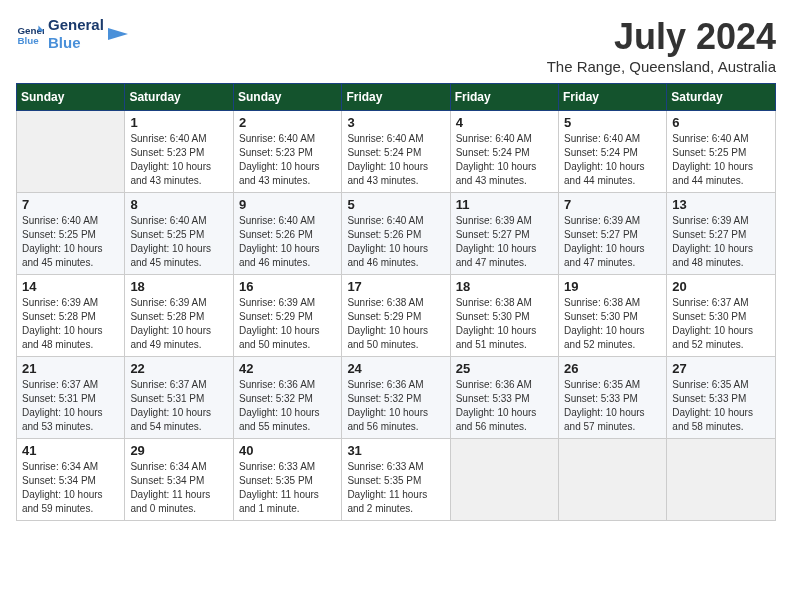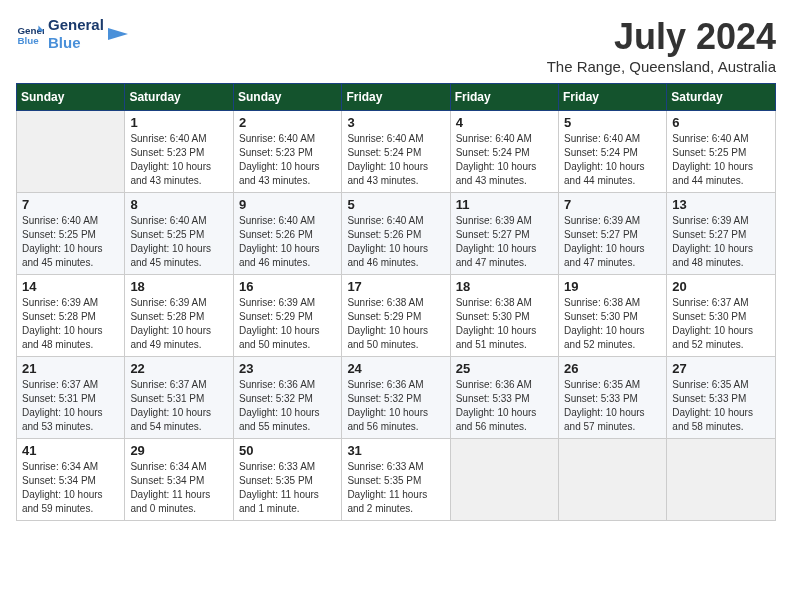--- a/index.html
+++ b/index.html
@@ -257,21 +257,21 @@
 Sunset: 5:31 PM
 Daylight: 10 hours and 53 minutes.</div>
         </td>
         <td>
           <span class="day-number">22</span>
           <div class="day-info" style="white-space: pre-line;">Sunrise: 6:37 AM
 Sunset: 5:31 PM
 Daylight: 10 hours and 54 minutes.</div>
         </td>
         <td>
-          <span class="day-number">23</span>
+          <span class="day-number">42</span>
           <div class="day-info" style="white-space: pre-line;">Sunrise: 6:36 AM
 Sunset: 5:32 PM
 Daylight: 10 hours and 55 minutes.</div>
         </td>
         <td>
           <span class="day-number">24</span>
           <div class="day-info" style="white-space: pre-line;">Sunrise: 6:36 AM
 Sunset: 5:32 PM
 Daylight: 10 hours and 56 minutes.</div>
         </td>
@@ -301,21 +301,21 @@
 Sunset: 5:34 PM
 Daylight: 10 hours and 59 minutes.</div>
         </td>
         <td>
           <span class="day-number">29</span>
           <div class="day-info" style="white-space: pre-line;">Sunrise: 6:34 AM
 Sunset: 5:34 PM
 Daylight: 11 hours and 0 minutes.</div>
         </td>
         <td>
-          <span class="day-number">50</span>
+          <span class="day-number">40</span>
           <div class="day-info" style="white-space: pre-line;">Sunrise: 6:33 AM
 Sunset: 5:35 PM
 Daylight: 11 hours and 1 minute.</div>
         </td>
         <td>
           <span class="day-number">31</span>
           <div class="day-info" style="white-space: pre-line;">Sunrise: 6:33 AM
 Sunset: 5:35 PM
 Daylight: 11 hours and 2 minutes.</div>
         </td>

